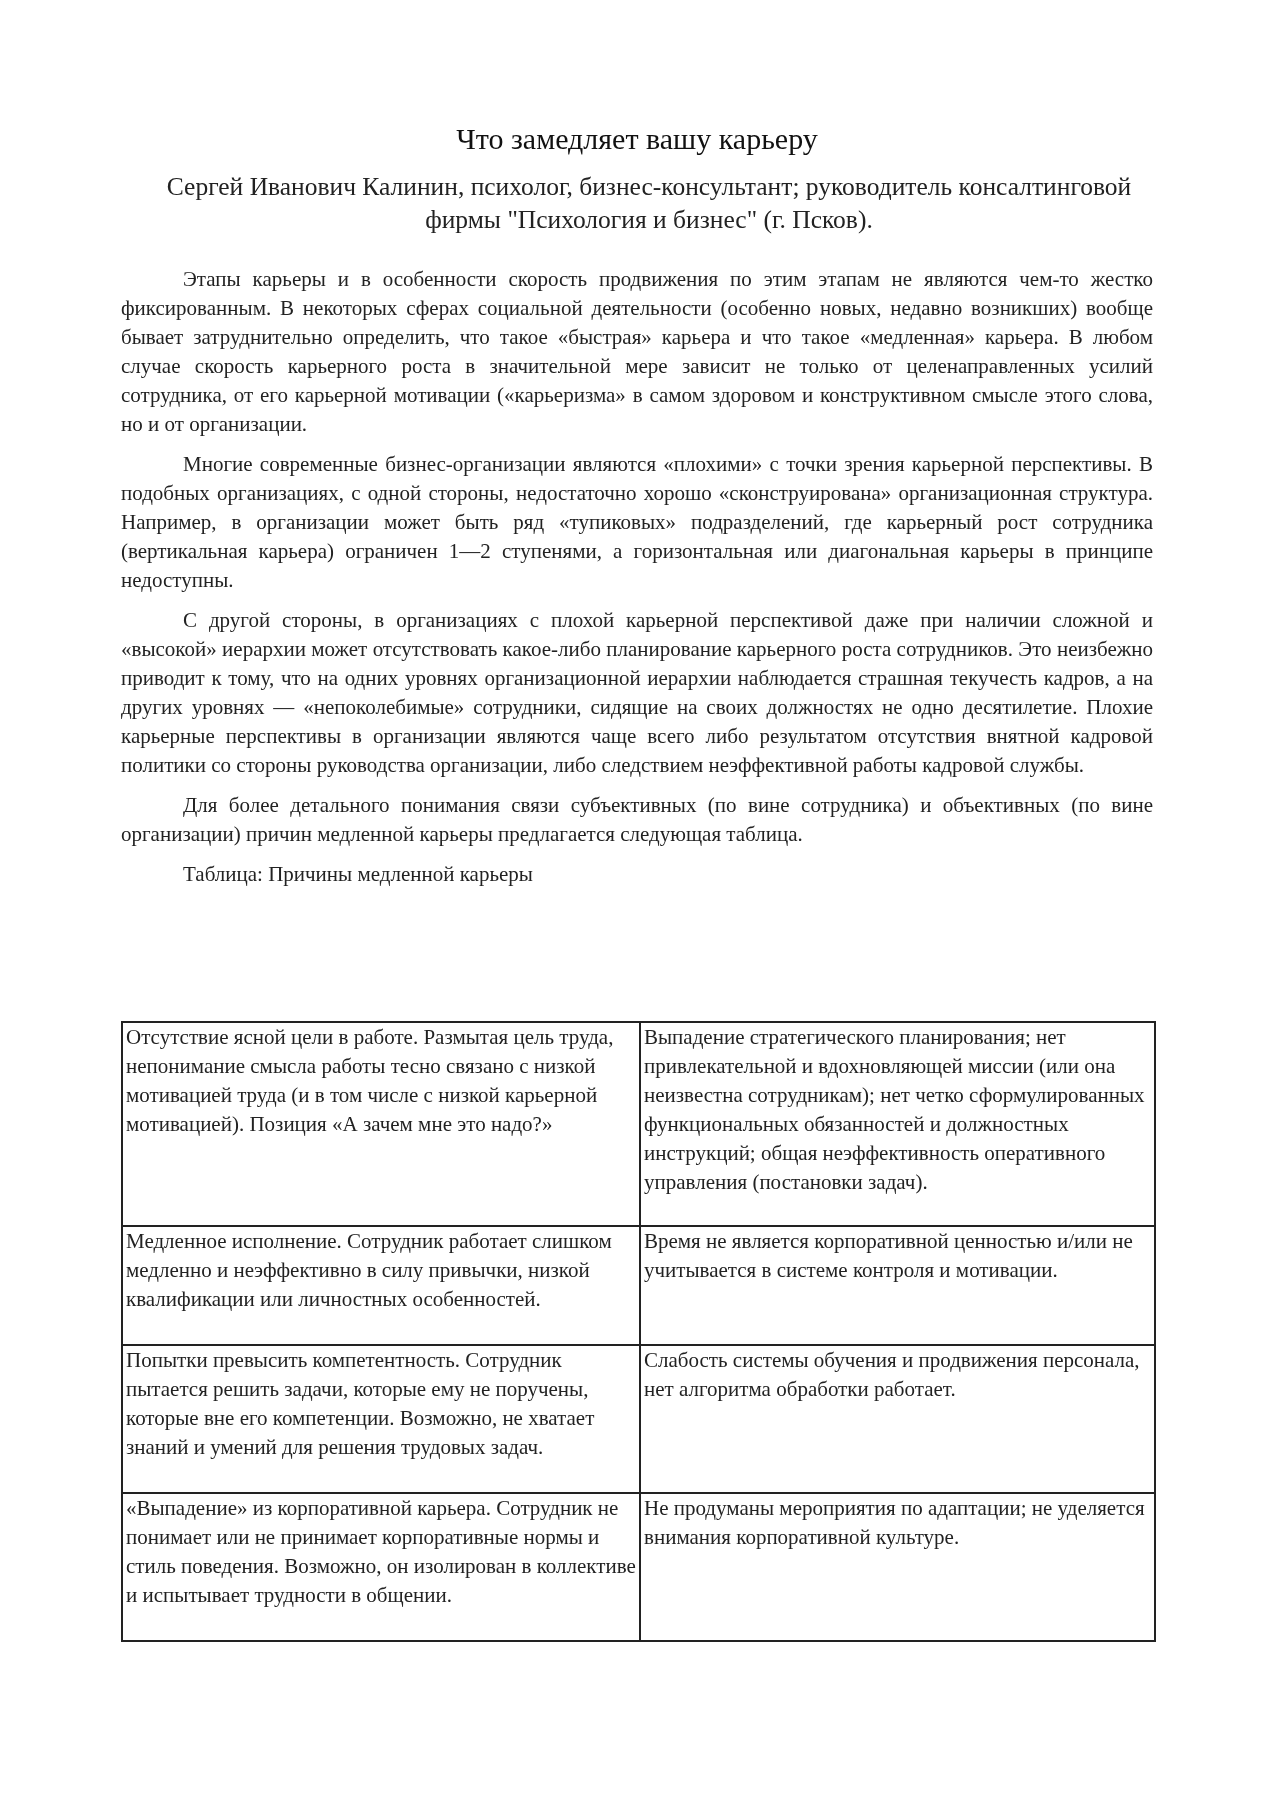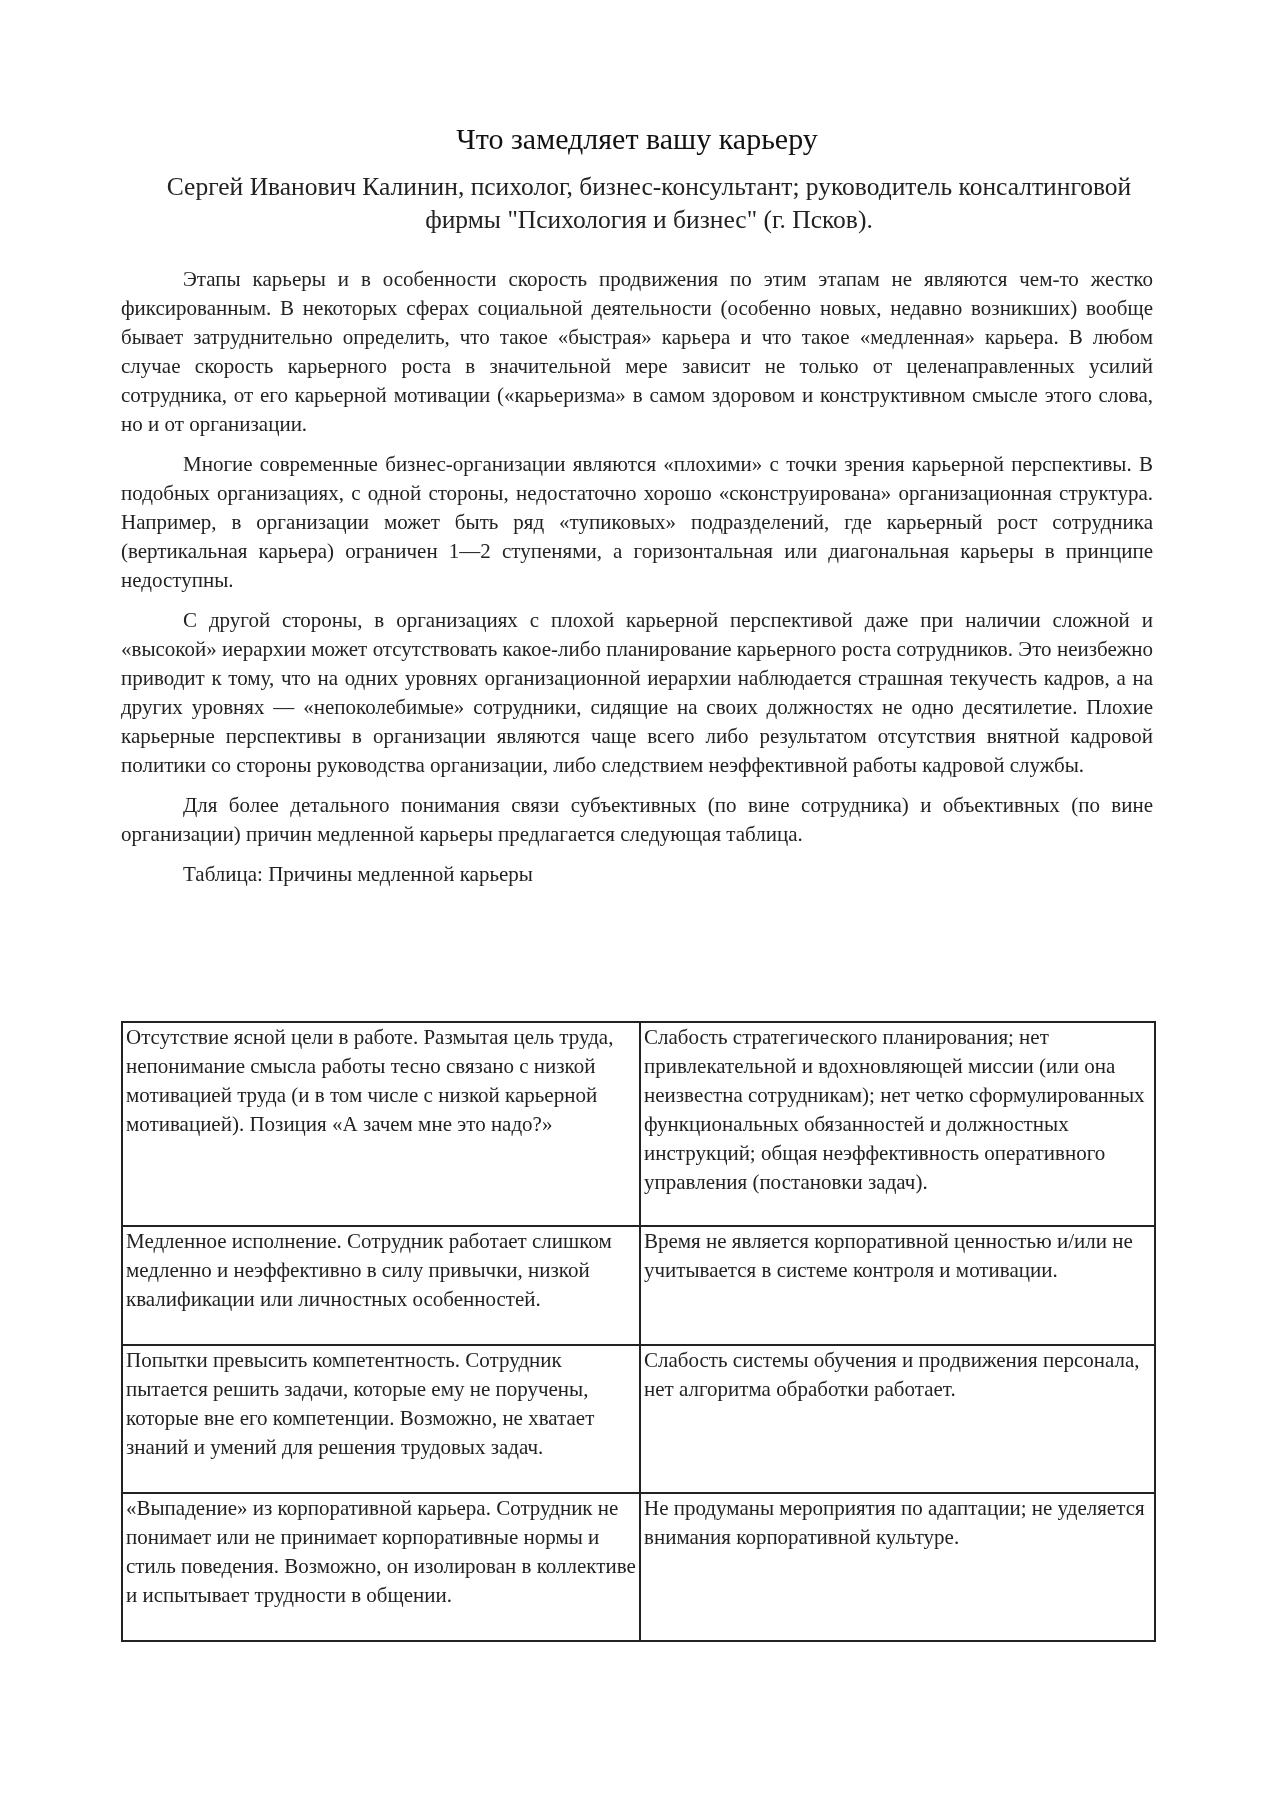--- a/index.html
+++ b/index.html
@@ -42,21 +42,21 @@
   </div>
 
   <table class="causes">
     <colgroup>
         <col class="c1">
         <col class="c2">
       </colgroup>
     <tbody>
     <tr class="r1">
       <td>Отсутствие ясной цели в работе. Размытая цель труда, непонимание смысла работы тесно связано с низкой мотивацией труда (и в том числе с низкой карьерной мотивацией). Позиция «А зачем мне это надо?»</td>
-      <td>Слабость стратегического планирования; нет привлекательной и вдохновляющей миссии (или она неизвестна сотрудникам); нет четко сформулированных функциональных обязанностей и должностных инструкций; общая неэффективность оперативного управления (постановки задач).</td>
+      <td>Выпадение стратегического планирования; нет привлекательной и вдохновляющей миссии (или она неизвестна сотрудникам); нет четко сформулированных функциональных обязанностей и должностных инструкций; общая неэффективность оперативного управления (постановки задач).</td>
     </tr>
     <tr class="r2">
       <td>Медленное исполнение. Сотрудник работает слишком медленно и неэффективно в силу привычки, низкой квалификации или личностных особенностей.</td>
       <td>Время не является корпоративной ценностью и/или не учитывается в системе контроля и мотивации.</td>
     </tr>
     <tr class="r3">
       <td>Попытки превысить компетентность. Сотрудник пытается решить задачи, которые ему не поручены, которые вне его компетенции. Возможно, не хватает знаний и умений для решения трудовых задач.</td>
       <td>Слабость системы обучения и продвижения персонала, нет алгоритма обработки работает.</td>
     </tr>
     <tr class="r4">

